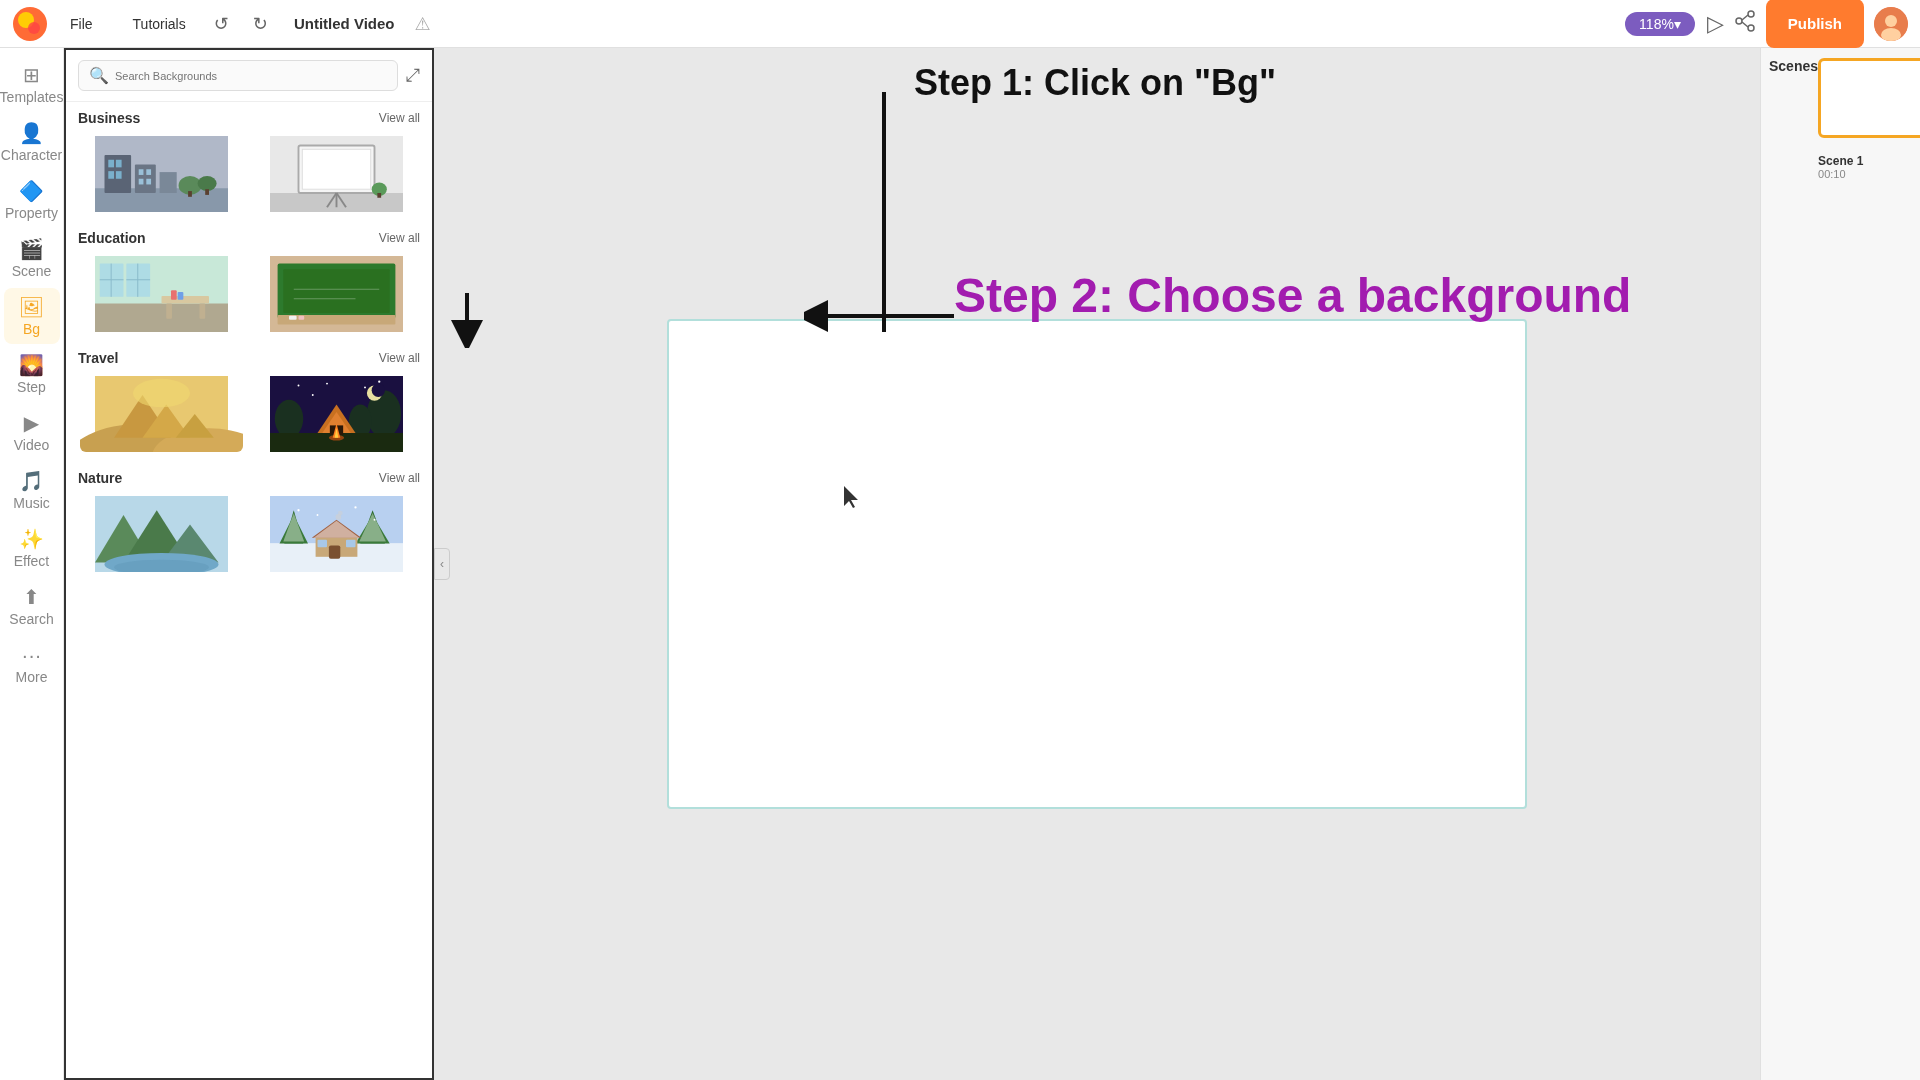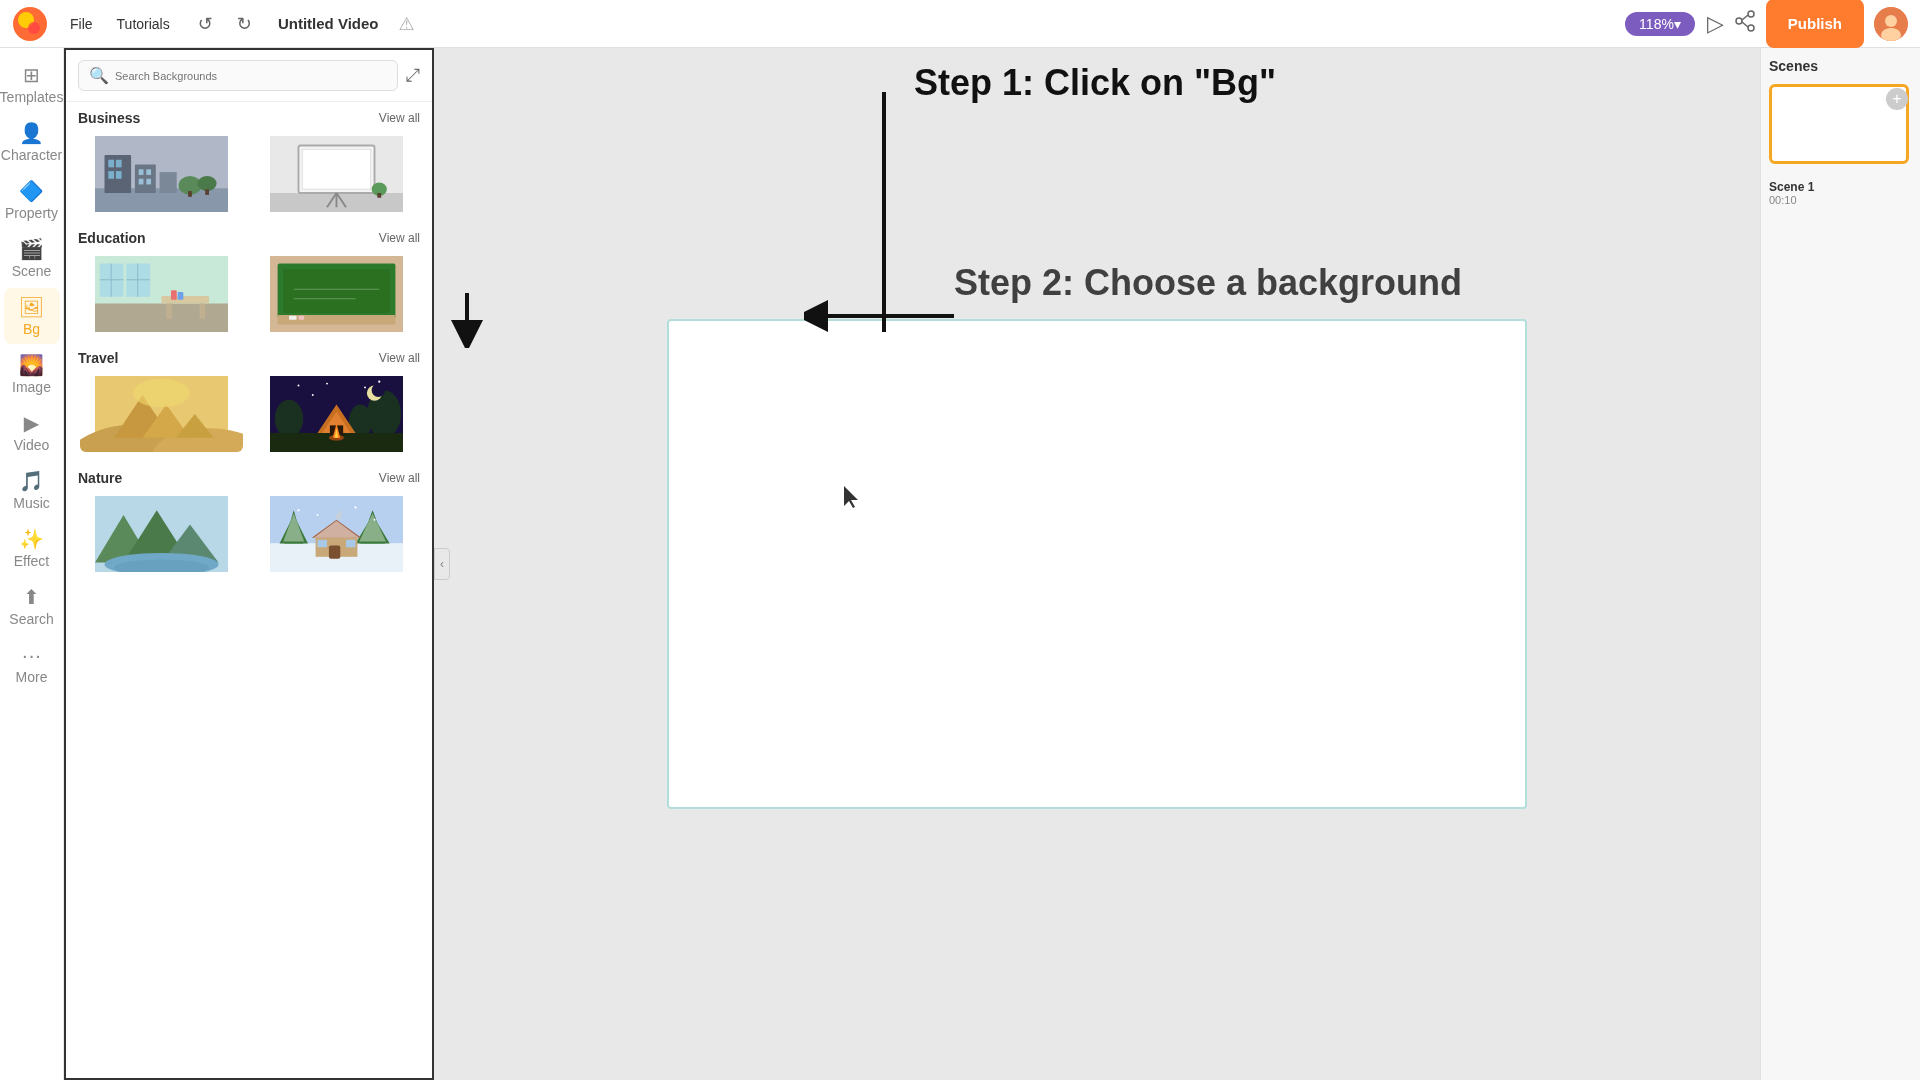--- a/index.html
+++ b/index.html
@@ -6,21 +6,21 @@
     body { font-family: 'Segoe UI', Arial, sans-serif; background: #f0f0f0; width: 1920px; height: 1080px; overflow: hidden; }
 
     
     .topbar {
       display: flex; align-items: center; height: 48px;
       background: #fff; border-bottom: 1px solid #e0e0e0;
       padding: 0 12px; gap: 12px; position: relative; z-index: 100;
     }
     .topbar-logo { width: 36px; height: 36px; }
     .topbar-logo svg { width: 36px; height: 36px; }
-    .topbar-menu { display: flex; gap: 4px; }
+    .topbar-menu { display: flex; gap: 20px; }
     .topbar-menu-item { padding: 4px 10px; font-size: 14px; cursor: pointer; border-radius: 4px; color: #333; }
     .topbar-undo, .topbar-redo { background: none; border: none; cursor: pointer; font-size: 18px; color: #666; padding: 4px 6px; }
     .topbar-title { font-size: 15px; font-weight: 600; color: #333; margin: 0 8px; }
     .topbar-alert { font-size: 18px; color: #aaa; cursor: pointer; }
     .topbar-spacer { flex: 1; }
     .topbar-zoom {
       background: #7c5cbf; color: #fff; border-radius: 20px;
       padding: 4px 14px; font-size: 14px; cursor: pointer; display: flex; align-items: center; gap: 0;
     }
     .topbar-actions { display: flex; align-items: center; gap: 10px; }
@@ -87,21 +87,21 @@
       flex: 1; display: flex; align-items: center; justify-content: center; position: relative; overflow: hidden;
     }
     .canvas {
       background: #fff; border: 2px solid #b2dfdb; border-radius: 4px;
       width: 860px; height: 490px; position: relative;
     }
 
     
     .scenes-panel {
       width: 160px; background: #f7f7f7; border-left: 1px solid #e0e0e0;
-      display: flex; flex-direction: column; padding: 10px 8px;
+      display: flex; flex-direction: row; padding: 10px 8px;
     }
     .scenes-title { font-size: 14px; font-weight: 600; color: #333; margin-bottom: 10px; }
     .scene-thumb-wrap { position: relative; }
     .scene-thumb {
       width: 140px; height: 80px; background: #fff; border: 3px solid #f5a623; border-radius: 6px; cursor: pointer;
     }
     .scene-add-btn {
       position: absolute; top: 4px; right: 4px; width: 22px; height: 22px;
       background: #ccc; border-radius: 50%; border: none; cursor: pointer; font-size: 16px; color: #fff;
       display: flex; align-items: center; justify-content: center;
@@ -176,21 +176,21 @@
     <div class="sidebar-item">
       <span class="icon">🎬</span>
       <span class="label">Scene</span>
     </div>
     <div class="sidebar-item active">
       <span class="icon">🖼</span>
       <span class="label">Bg</span>
     </div>
     <div class="sidebar-item">
       <span class="icon">🌄</span>
-      <span class="label">Image</span>
+      <span class="label">Step</span>
     </div>
     <div class="sidebar-item">
       <span class="icon">▶</span>
       <span class="label">Video</span>
     </div>
     <div class="sidebar-item">
       <span class="icon">🎵</span>
       <span class="label">Music</span>
     </div>
     <div class="sidebar-item">
@@ -432,21 +432,21 @@
 
       <svg style="position:absolute; top:240px; left:5px; z-index:300; pointer-events:none;" width="60" height="60">
         <defs>
             <marker id="arrowhead1" markerWidth="8" markerHeight="8" refX="4" refY="4" orient="auto">
               <path d="M0,0 L8,4 L0,8 Z" fill="#111"></path>
             </marker>
           </defs>
         <line x1="28" y1="5" x2="28" y2="48" stroke="#111" stroke-width="4" marker-end="url(#arrowhead1)"></line>
       </svg>
 
-      <div style="position:absolute; top:214px; left:520px; font-size:36px; font-weight:900; color:#404040; white-space:nowrap; z-index:300; pointer-events:none;">Step 2: Choose a background</div>
+      <div style="position:absolute; top:220px; left:520px; font-size:48px; font-weight:900; color:#a21caf; white-space:nowrap; z-index:300; pointer-events:none;">Step 2: Choose a background</div>
 
       <svg style="position:absolute; top:248px; left:370px; z-index:300; pointer-events:none;" width="160" height="40">
         <defs>
             <marker id="arrowhead2" markerWidth="8" markerHeight="8" refX="4" refY="4" orient="auto">
               <path d="M0,0 L8,4 L0,8 Z" fill="#111"></path>
             </marker>
           </defs>
         <line x1="150" y1="20" x2="8" y2="20" stroke="#111" stroke-width="4" marker-end="url(#arrowhead2)"></line>
       </svg>
 

